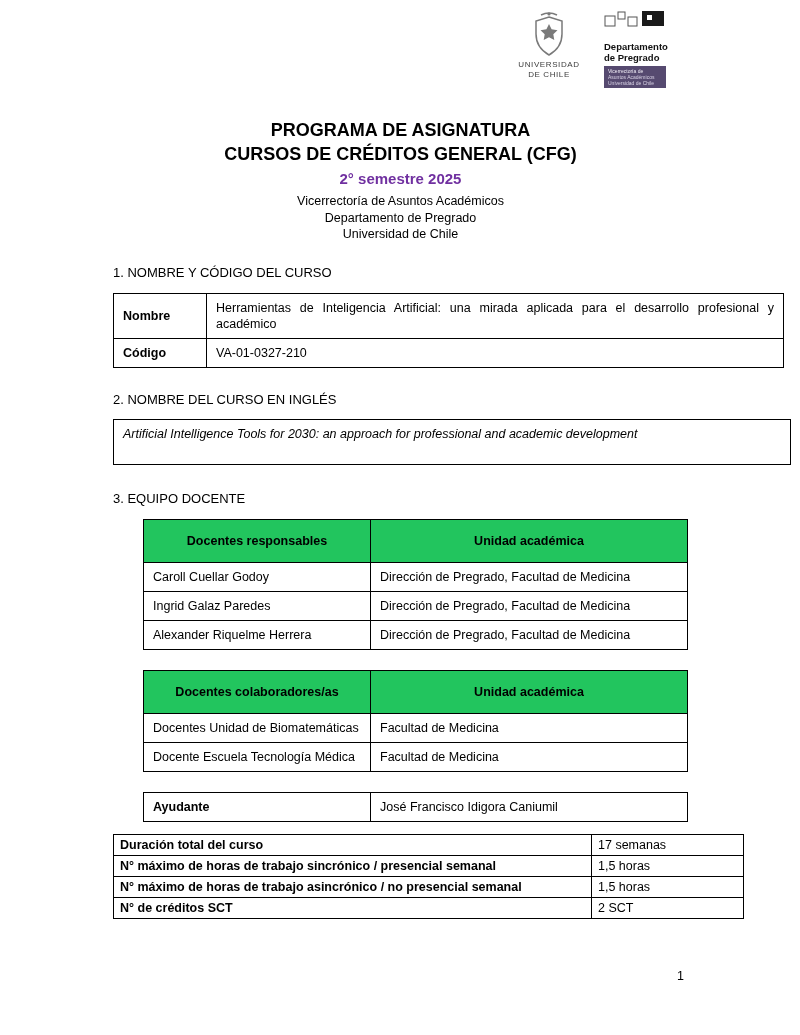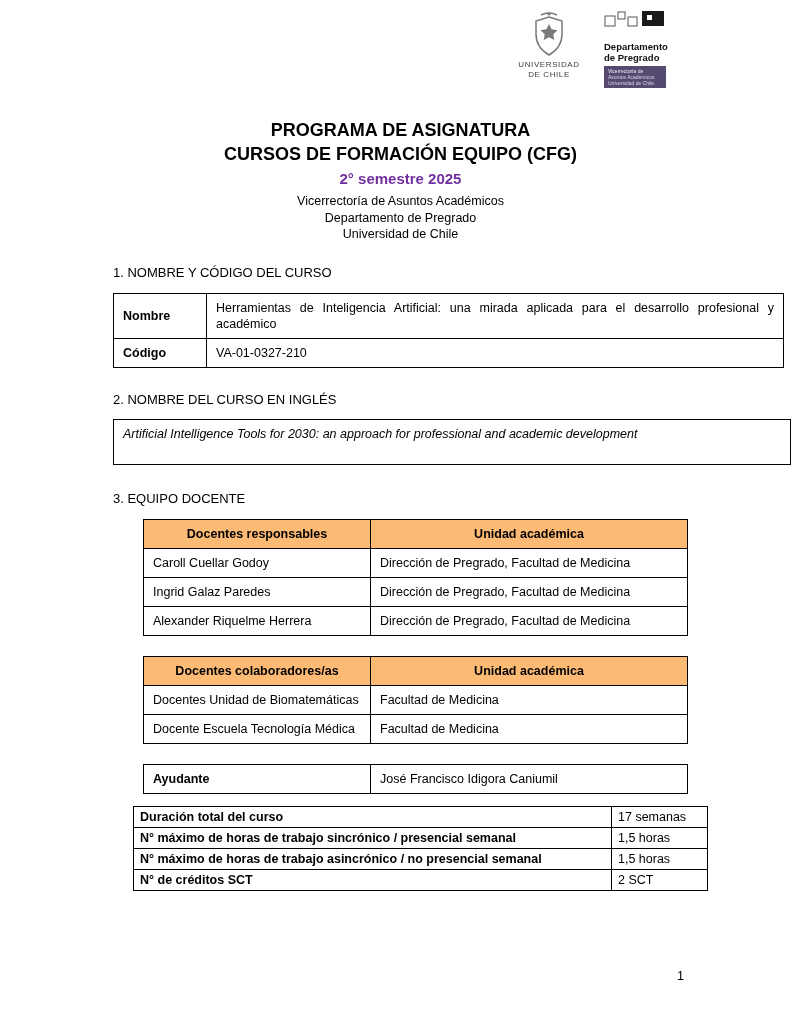--- a/index.html
+++ b/index.html
@@ -39,25 +39,25 @@
   td, th { border:1px solid #000; font-size:12.5px; line-height:16px; vertical-align:middle; }
 
   .tbl-namecode { width:671px; margin-top:13px; }
   .tbl-namecode td { padding:6px 9px; }
   .tbl-namecode .lbl { font-weight:bold; }
   .cell-justify { text-align:justify; }
 
   .en-box { width:678px; margin-top:12px; border:1px solid #000; padding:6px 9px; font-size:12.5px; line-height:16.5px; font-style:italic; min-height:46px; }
 
   .tbl-team { width:545px; margin-left:30px; margin-top:13px; }
-  .tbl-team th { background:#fdba74; font-weight:bold; text-align:center; padding:6px 8px; }
+  .tbl-team th { background:#22c55e; font-weight:bold; text-align:center; padding:13px 8px; }
   .tbl-team td { padding:6px 9px; }
   .tbl-gap { margin-top:20px; }
 
-  .tbl-carga { width:575px; margin-top:12px;margin-left:20px; }
+  .tbl-carga { width:631px; margin-top:12px; }
   .tbl-carga td { padding:2px 6px; }
   .tbl-carga .lbl { font-weight:bold; }
 
   .page-number { position:absolute; right:116px; bottom:52px; font-size:12.5px; }
 </style>
 </head>
 <body>
 
 <div class="page">
 
@@ -94,21 +94,21 @@
       <div class="dpre-badge">
         <div class="b1">Vicerrectoría de</div>
         <div>Asuntos Académicos</div>
         <div>Universidad de Chile</div>
       </div>
     </div>
   </div>
 
   <div class="title-block">
     <div class="title-main">PROGRAMA DE ASIGNATURA</div>
-    <div class="title-main">CURSOS DE FORMACIÓN EQUIPO (CFG)</div>
+    <div class="title-main">CURSOS DE CRÉDITOS GENERAL (CFG)</div>
     <div class="title-sem" style="color: rgb(112, 48, 160);">2° semestre 2025</div>
     <div class="title-sub-wrap">
       <div class="title-sub">Vicerrectoría de Asuntos Académicos</div>
       <div class="title-sub">Departamento de Pregrado</div>
       <div class="title-sub">Universidad de Chile</div>
     </div>
   </div>
 
   <div class="sec-heading h1-m">1. NOMBRE Y CÓDIGO DEL CURSO</div>
   <table class="tbl-namecode">

